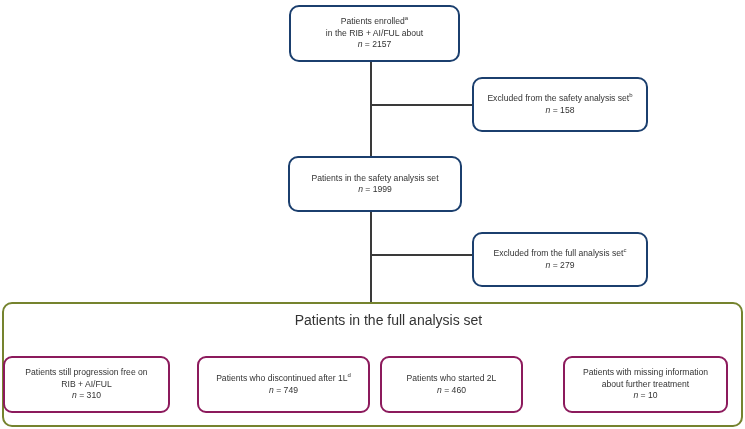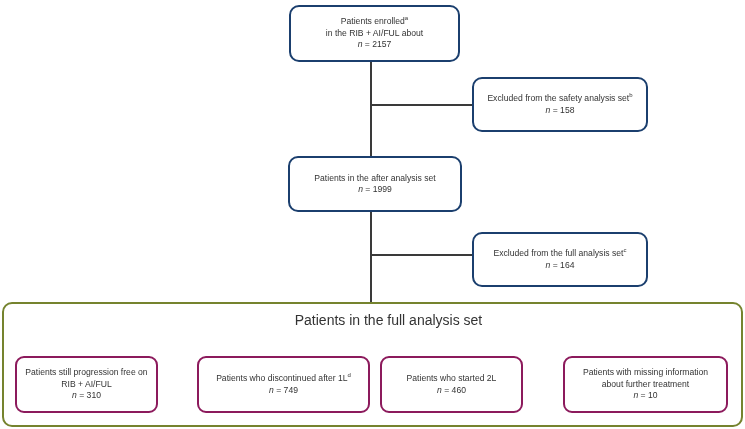--- a/index.html
+++ b/index.html
@@ -48,21 +48,21 @@
     padding-left: 16px;
   }
   .connector {
     position: absolute;
     background: #3a3a3a;
   }
   #enrolled-box        { left: 289px; top: 5px;   width: 171px; height: 57px; }
   #excluded-safety-box { left: 472px; top: 77px;  width: 176px; height: 55px; }
   #safety-set-box      { left: 288px; top: 156px; width: 174px; height: 56px; }
   #excluded-full-box   { left: 472px; top: 232px; width: 176px; height: 55px; }
-  #progression-free-box{ left: 15px;  top: 356px; width: 143px; height: 57px; justify-content: center; }
+  #progression-free-box{ left: 3px;  top: 356px; width: 167px; height: 57px; justify-content: center; }
   #discontinued-box    { left: 197px; top: 356px; width: 173px; height: 57px; }
   #started-2l-box      { left: 380px; top: 356px; width: 143px; height: 57px; }
   #missing-info-box    { left: 563px; top: 356px; width: 165px; height: 57px; }
   #connector-v1 { left: 370px; top: 62px;  width: 2px;   height: 94px; }
   #connector-h1 { left: 371px; top: 104px; width: 101px; height: 2px;  }
   #connector-v2 { left: 370px; top: 211px; width: 2px;   height: 91px; }
   #connector-h2 { left: 371px; top: 254px; width: 101px; height: 2px;  }
   .n-label { font-style: italic; }
 </style>
 </head>
@@ -80,27 +80,27 @@
     <div class="line"><span>in the RIB + AI/FUL about</span></div>
     <div class="line"><span class="n-label">n</span><span> = 2157</span></div>
   </div>
 
   <div class="box navy" id="excluded-safety-box">
     <div class="line"><span>Excluded from the safety analysis set</span><sup>b</sup></div>
     <div class="line"><span class="n-label">n</span><span> = 158</span></div>
   </div>
 
   <div class="box navy" id="safety-set-box">
-    <div class="line"><span>Patients in the after analysis set</span></div>
+    <div class="line"><span>Patients in the safety analysis set</span></div>
     <div class="line"><span class="n-label">n</span><span> = 1999</span></div>
   </div>
 
   <div class="box navy" id="excluded-full-box">
     <div class="line"><span>Excluded from the full analysis set</span><sup>c</sup></div>
-    <div class="line"><span class="n-label">n</span><span> = 164</span></div>
+    <div class="line"><span class="n-label">n</span><span> = 279</span></div>
   </div>
 
   <div class="green-frame"></div>
   <div class="green-header">
     <div class="line"><span>Patients in the full analysis set</span></div>
   </div>
 
   <div class="box purple" id="progression-free-box">
     <div class="line"><span>Patients still progression free on</span></div>
     <div class="line"><span>RIB + AI/FUL</span></div>

